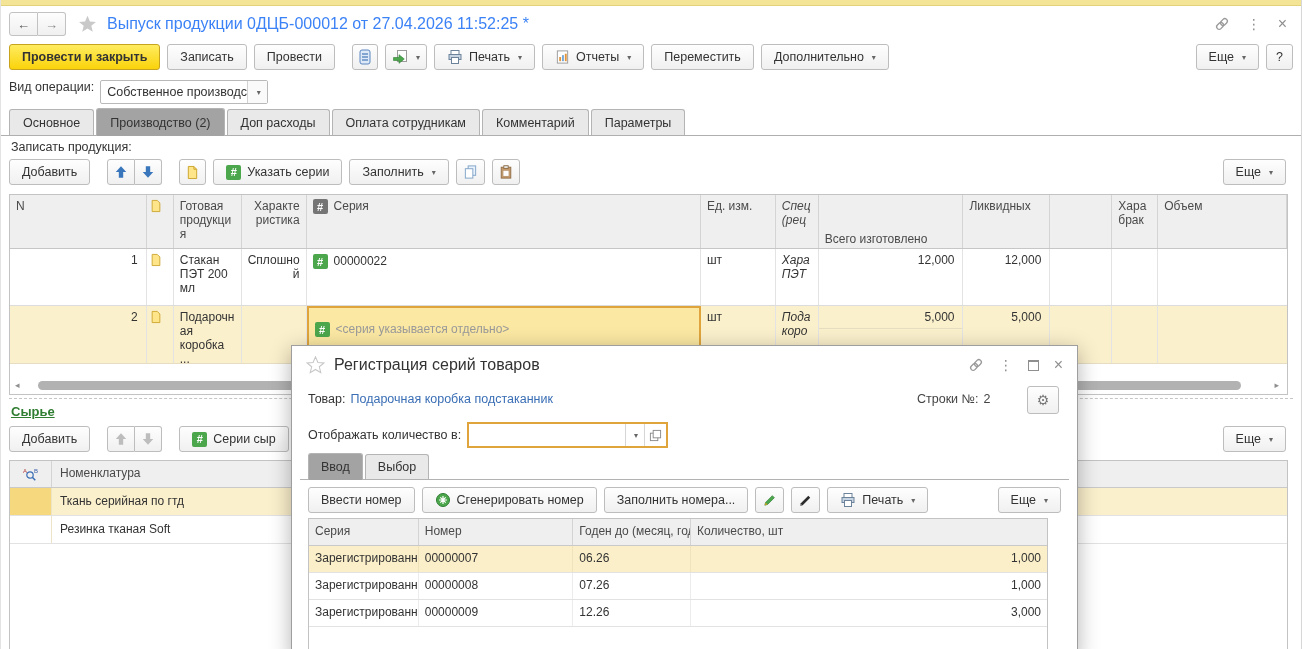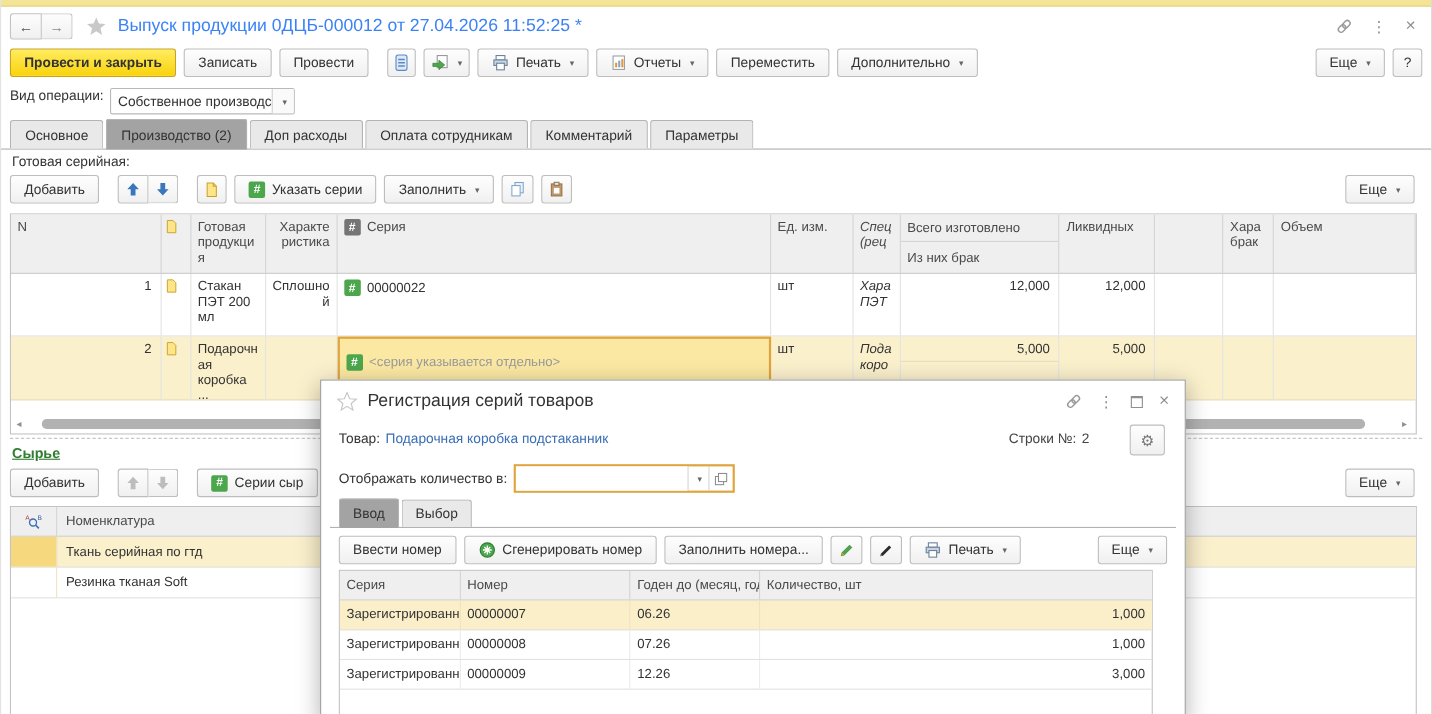--- a/index.html
+++ b/index.html
@@ -54,21 +54,21 @@
   .mtable{position:absolute;top:194px;left:8px;width:1279px;border:1px solid #C3C3C3;box-sizing:border-box;background:#fff;}
   .trow{display:flex;}
   .cell{box-sizing:border-box;border-right:1px solid #E3E3E3;padding:4px 6px;overflow:hidden;}
   .thead{background:#EFEFEF;border-bottom:1px solid #C6C6C6;height:53px;color:#4A4A4A;}
   .thead .cell{border-right:1px solid #D4D4D4;}
   .c-n{width:137px;} .c-mark{width:27px;padding:4px 3px;} .c-prod{width:68px;} .c-char{width:65px;text-align:right;}
   .c-ser{width:395px;} .c-unit{width:75px;} .c-spec{width:43px;font-style:italic;} .c-tot{width:145px;}
   .c-liq{width:87px;} .c-nar{width:62px;} .c-hbr{width:46px;} .c-vol{width:129px;border-right:none;}
   .wrapw{word-wrap:break-word;white-space:normal;}
   .splitcol{padding:0;display:flex;flex-direction:column;}
-  .splitcol .tophalf{height:26px;padding:5px 6px;box-sizing:border-box;}
+  .splitcol .tophalf{height:26px;padding:5px 6px;box-sizing:border-box;margin-top:32px;}
   .splitcol .bothalf{border-top:1px solid #D4D4D4;padding:7px 6px;flex:1;}
   .brow1{height:56px;background:#fff;border-bottom:1px solid #DCDCDC;}
   .brow2{height:57px;background:#FBF0CC;border-bottom:1px solid #E6DDC2;}
   .num{text-align:right;padding-right:8px;}
   .graytxt{color:#9A9A9A;}
   .sercell{display:flex;align-items:flex-start;gap:6px;padding-top:5px;}
   .sercell-sel{border:2px solid #DFA43C;background:#FBE8A3;padding:14px 6px 0 6px;display:flex;gap:6px;align-items:flex-start;}
   .totcell{padding:0;}
   .totcell .v{padding:4px 8px 0 6px;text-align:right;height:22px;box-sizing:border-box;}
   .totcell .sub{border-top:1px solid #E7DEC2;height:26px;}
@@ -236,21 +236,21 @@
 
   <div class="tabsrow">
     <div class="tab">Основное</div>
     <div class="tab active">Производство (2)</div>
     <div class="tab">Доп расходы</div>
     <div class="tab">Оплата сотрудникам</div>
     <div class="tab">Комментарий</div>
     <div class="tab">Параметры</div>
   </div>
 
-  <div class="sectlabel" style="top:140px;">Готовая серийная:</div>
+  <div class="sectlabel" style="top:140px;">Записать продукция:</div>
 
   <div class="bar" style="top:158px;">
     <div class="btn">
         <span>Добавить</span>
       </div>
     <div class="pair gapL">
       <div class="btn btn-icononly">
         <span>
             <svg width="14" height="14" viewBox="0 0 16 16">
               <path d="M8 1.5 L14 8 H10.5 V14.5 H5.5 V8 H2 Z" fill="#3A76BB"></path>

